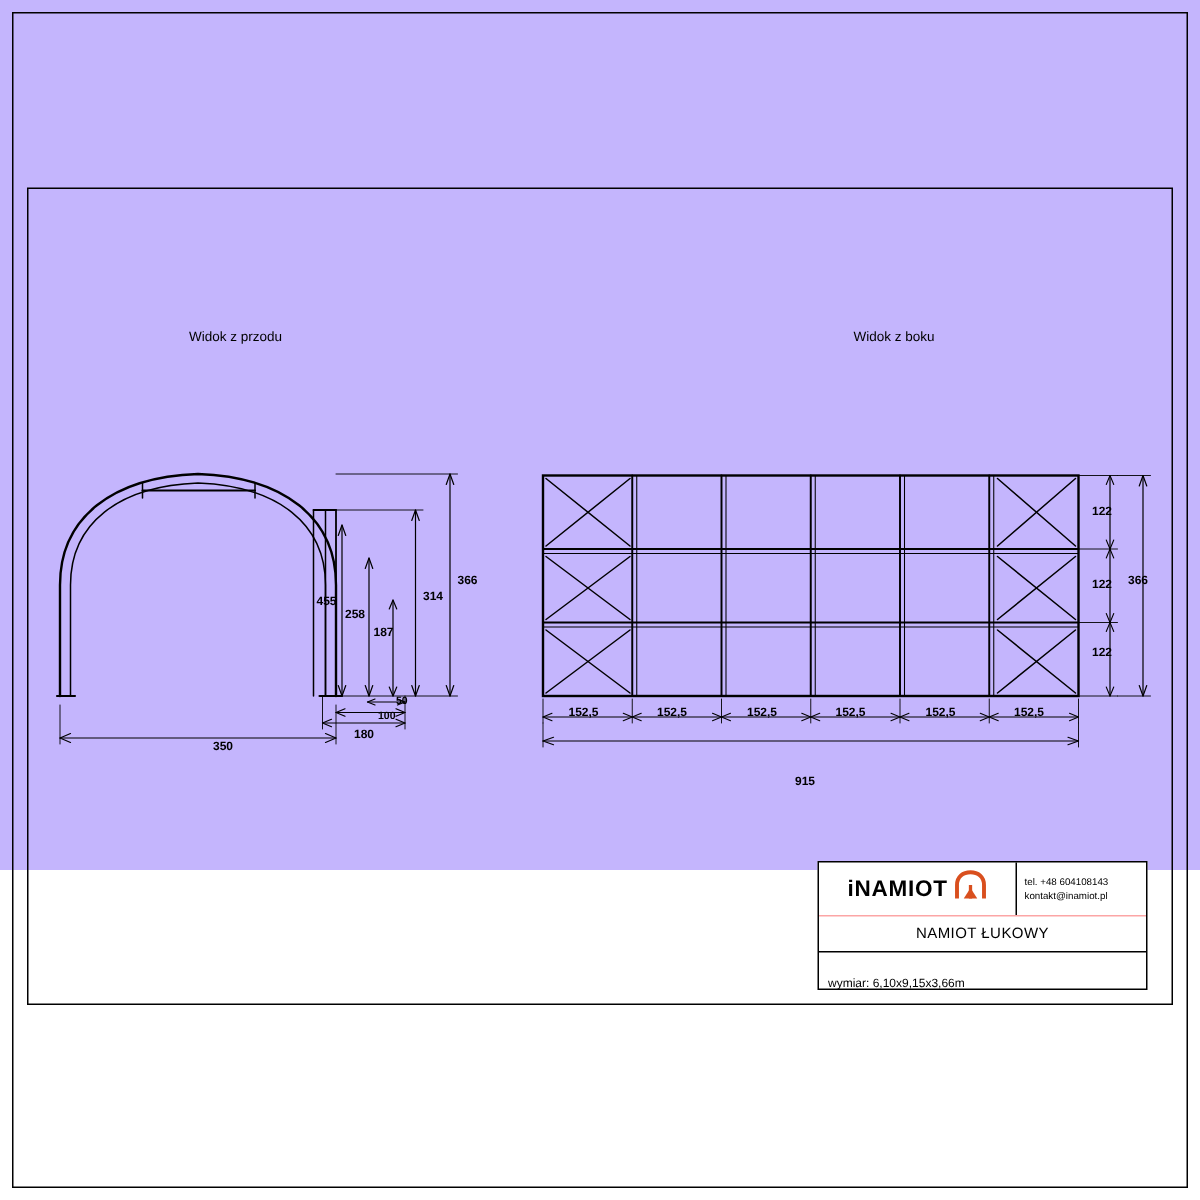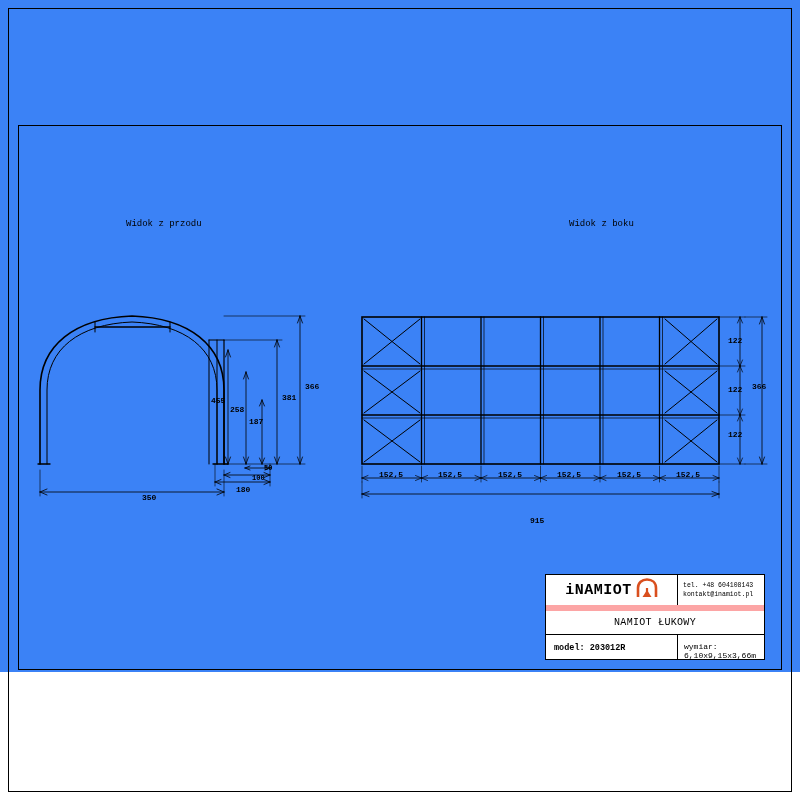--- a/index.html
+++ b/index.html
@@ -10,23 +10,22 @@
   body {
     width: 800px;
     height: 800px;
     font-family: "Liberation Sans", sans-serif;
     color: #000000;
     overflow: hidden;
   }
   #sheet {
     position: relative;
     width: 800px;
-    height: 672px;
-    background: #3b82f6;
-    font-family: Liberation Mono, monospace;
+    height: 580px;
+    background: #c4b5fd;
   }
   .outer-border {
     position: absolute;
     left: 8px;
     top: 8px;
     width: 784px;
     height: 784px;
     border: 1px solid #000000;
     box-sizing: border-box;
   }
@@ -78,21 +77,21 @@
     height: 86px;
     border: 1px solid #000000;
     box-sizing: border-box;
     background: #ffffff;
   }
   #tb-row1 {
     position: absolute;
     left: 0; top: 0;
     width: 100%;
     height: 36px;
-    border-bottom: 6px solid #fca5a5;
+    border-bottom: 1px solid #fca5a5;
     box-sizing: border-box;
     display: flex;
   }
   #tb-logo-cell {
     width: 132px;
     height: 100%;
     border-right: 1px solid #000000;
     box-sizing: border-box;
     display: flex;
     align-items: center;
@@ -314,21 +313,21 @@
       <path d="M 762 317 L 762 464" stroke-width="0.8"></path>
       <path d="M 745 317 L 767 317" stroke-width="0.6"></path>
       <path d="M 745 464 L 767 464" stroke-width="0.6"></path>
       <path d="M 762 317 L 759.5 324 M 762 317 L 764.5 324" stroke-width="0.8"></path>
       <path d="M 762 464 L 759.5 457 M 762 464 L 764.5 457" stroke-width="0.8"></path>
     </g>
   </svg>
 
   <div class="dim-label" style="left:142px; top:493px;">350</div>
   <div class="dim-label" style="left:305px; top:382px;">366</div>
-  <div class="dim-label" style="left:282px; top:393px;">381</div>
+  <div class="dim-label" style="left:282px; top:393px;">314</div>
   <div class="dim-label" style="left:211px; top:396px;">455</div>
   <div class="dim-label" style="left:230px; top:405px;">258</div>
   <div class="dim-label" style="left:249px; top:417px;">187</div>
   <div class="dim-label" style="left:236px; top:485px;">180</div>
   <div class="dim-label small" style="left:252px; top:474px;">100</div>
   <div class="dim-label small" style="left:264px; top:464px;">50</div>
 
   <div class="dim-label" style="left:379px; top:470px;">152,5</div>
   <div class="dim-label" style="left:438px; top:470px;">152,5</div>
   <div class="dim-label" style="left:498px; top:470px;">152,5</div>
@@ -360,23 +359,20 @@
         <span class="contact-line">tel. +48 604108143</span>
         <span class="contact-line">kontakt@inamiot.pl</span>
       </div>
     </div>
 
     <div id="tb-row2">
       <span id="product-name">NAMIOT ŁUKOWY</span>
     </div>
 
     <div id="tb-row3">
-      <div id="tb-model-cell">
-        <span id="model-text">model: 203012R</span>
-      </div>
       <div id="tb-dims-cell">
         <span id="dims-text">wymiar: 6,10x9,15x3,66m</span>
       </div>
     </div>
 
   </div>
 
 </div>
 
 </body></html>

